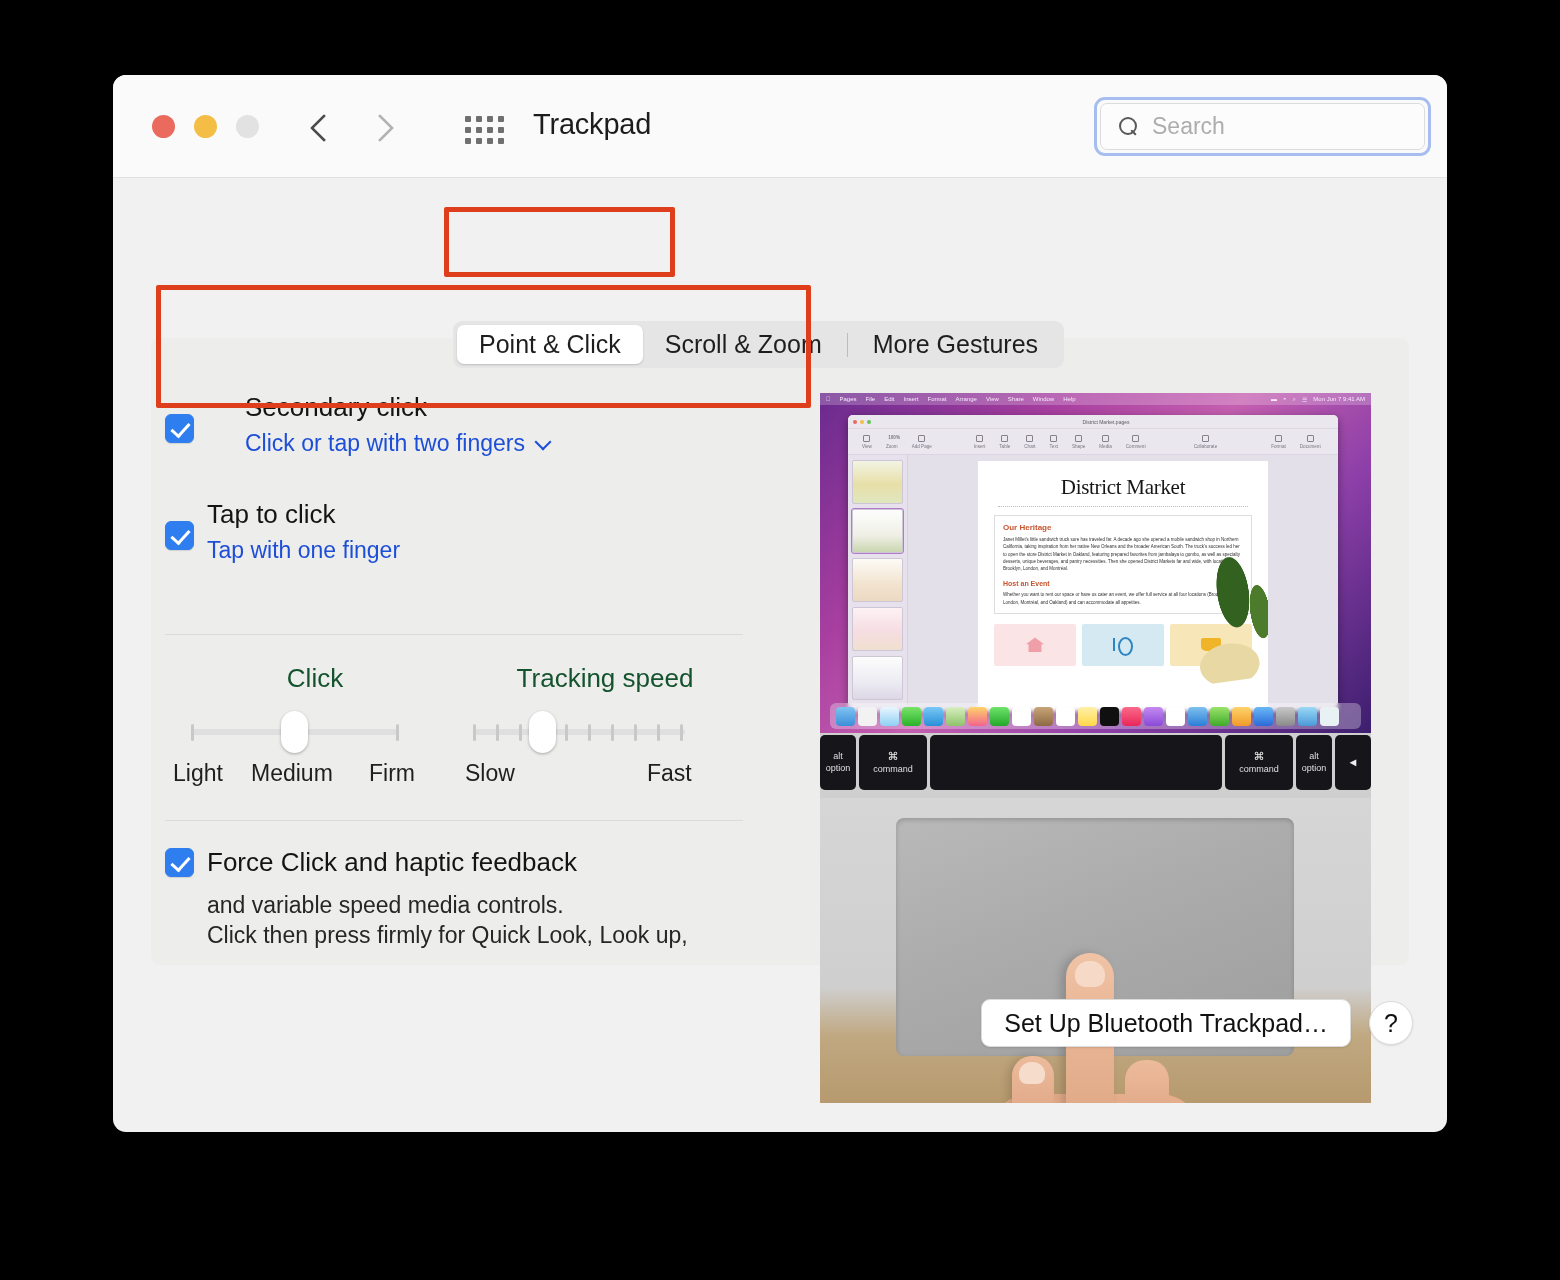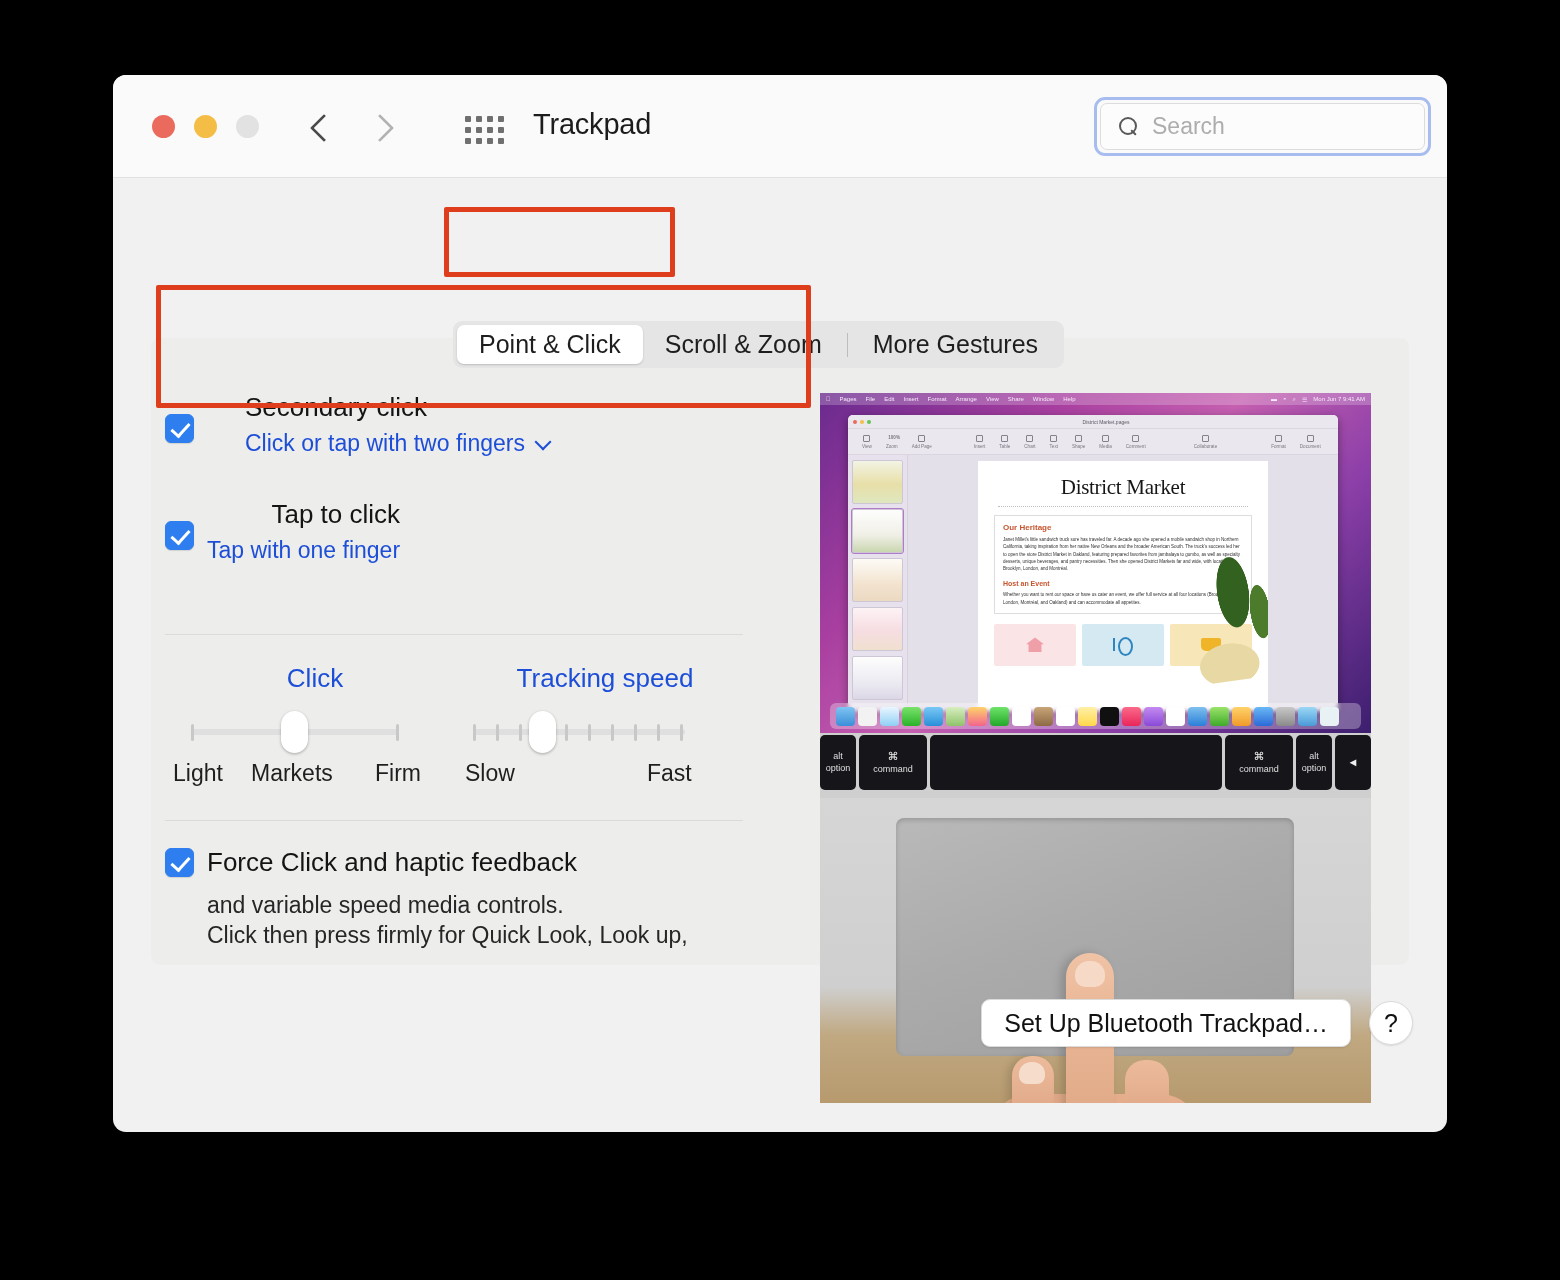--- a/index.html
+++ b/index.html
@@ -302,21 +302,21 @@
     margin-left: 14px;
     margin-top: 28px;
     margin-bottom: 30px;
   }
   .slider-group { position: relative; }
   .slider-group.click    { width: 300px; }
   .slider-group.tracking { width: 280px; }
 
   .slider-title {
     font-size: 26px;
-    color: #1d4ed8;
+    color: #14532d;
     text-align: center;
     margin-bottom: 20px;
   }
   .track-wrap {
     position: relative;
     height: 36px;
   }
   .track {
     position: absolute;
     top: 15px;
@@ -729,21 +729,21 @@
           <span class="cbox on" style="margin-left:0;"></span>
           <div class="opt-texts">
             <div class="opt-title">Secondary click</div>
             <div class="opt-sub black">
               <span>Click or tap with two fingers</span>
               <span class="dchev"></span>
             </div>
           </div>
         </div>
 
-        <div class="option-row" style="margin-left:14px;margin-top:22px;text-align:right;">
+        <div class="option-row" style="margin-left:14px;margin-top:22px;">
           <span class="cbox on" style="margin-left:0;"></span>
           <div class="opt-texts">
             <div class="opt-title">Tap to click</div>
             <div class="opt-sub black">
               <span>Tap with one finger</span>
             </div>
           </div>
         </div>
 
         <div class="hr" style="margin-top:60px;"></div>
@@ -753,22 +753,22 @@
           <div class="slider-group click">
             <div class="slider-title">Click</div>
             <div class="track-wrap">
               <div class="track"></div>
               <span class="tick" style="left:26px;"></span>
               <span class="tick" style="left:231px;"></span>
               <span class="thumb" style="left:116px;"></span>
             </div>
             <div class="slider-labels">
               <span style="left:8px;">Light</span>
-              <span style="left:86px;">Markets</span>
-              <span style="left:210px;">Firm</span>
+              <span style="left:86px;">Medium</span>
+              <span style="left:204px;">Firm</span>
             </div>
           </div>
 
           <div class="slider-group tracking">
             <div class="slider-title">Tracking speed</div>
             <div class="track-wrap">
               <div class="track"></div>
               <span class="tick" style="left:8px;"></span>
               <span class="tick" style="left:31px;"></span>
               <span class="tick" style="left:54px;"></span>

